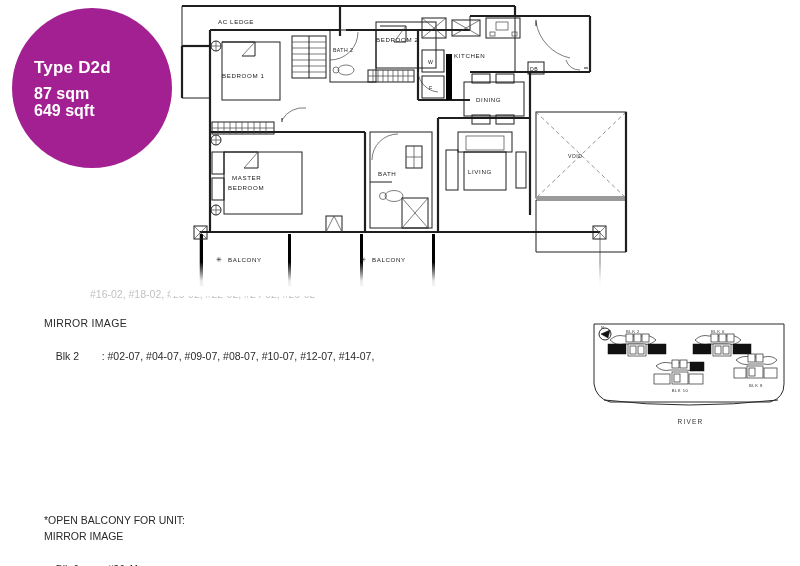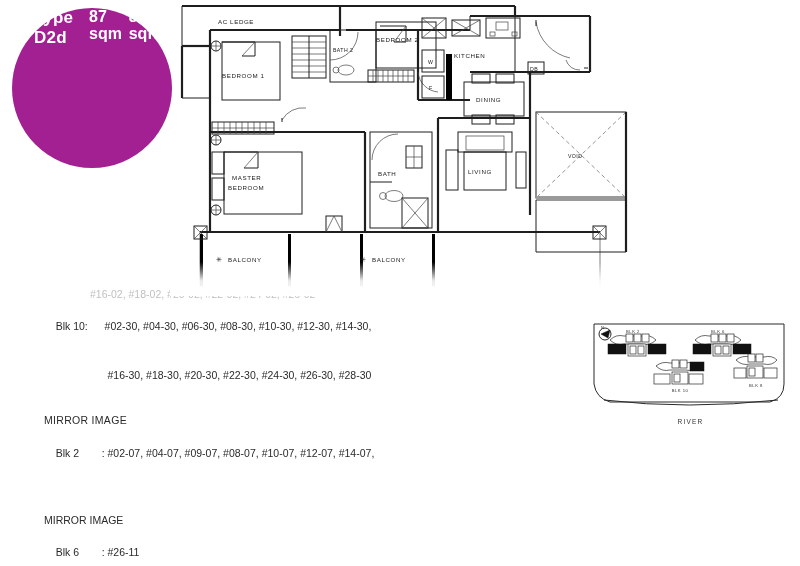--- a/index.html
+++ b/index.html
@@ -7,21 +7,21 @@
     width:800px;height:566px;position:relative;overflow:hidden;
     font-family:"Liberation Sans","DejaVu Sans",sans-serif;
     color:#1b1b1b;
   }
   .layer{position:absolute;}
 
   
   #type-badge{
     left:12px;top:8px;width:160px;height:160px;border-radius:50%;
     background:#a32093;color:#ffffff;
-    display:flex;flex-direction:row;justify-content:center;
+    display:flex;flex-direction:column;justify-content:center;
     padding-left:22px;box-sizing:border-box;
     z-index:40;
   }
   #type-badge .ttl{font-size:17px;font-weight:bold;letter-spacing:.2px;margin-bottom:7px;}
   #type-badge .sub{font-size:16px;font-weight:bold;line-height:17px;}
 
   
   #floorplan{left:170px;top:0px;width:500px;height:300px;z-index:20;}
   #floorplan svg{display:block;}
 
@@ -49,21 +49,21 @@
   #plan-fade{left:170px;top:262px;width:470px;height:34px;
     background:linear-gradient(to bottom,rgba(255,255,255,0) 0%,rgba(255,255,255,.92) 55%,#fff 100%);
     z-index:30;pointer-events:none;}
 </style>
 </head>
 <body>
 
 <div class="layer" id="type-badge" style="background: rgb(163, 32, 147);">
   <div class="ttl">Type D2d</div>
   <div class="sub">87 sqm</div>
-  <div class="sub">812 sqft</div>
+  <div class="sub">649 sqft</div>
 </div>
 
 <div class="layer" id="floorplan">
 <svg width="500" height="300" viewBox="0 0 500 300" xmlns="http://www.w3.org/2000/svg">
   <defs>
     <style>
       .w{fill:none;stroke:#1e1e1e;stroke-width:2.2}
       .wt{fill:none;stroke:#1e1e1e;stroke-width:1}
       .th{fill:none;stroke:#444;stroke-width:.7}
       .fx{fill:none;stroke:#555;stroke-width:.7}
@@ -243,38 +243,33 @@
 </svg>
 </div>
 
 <div class="layer" id="plan-fade"></div>
 
 <div class="layer" id="unit-text">
 
   <div class="row faded"><span class="ind"></span><span>#16-02, #18-02, #20-02, #22-02, #24-02, #26-02</span></div>
 
 
-  <div class="row">
-    <span class="lbl">Blk 10:</span><span></span> <span>#02-30, #04-30, #06-30, #08-30, #10-30, #12-30, #14-30,</span>
-  </div>
-  <div class="row">
-    <span class="ind"></span>&nbsp;&nbsp;<span>#16-30, #18-30, #20-30, #22-30, #24-30, #26-30, #28-30</span>
-  </div>
 
   <div class="gap"></div>
 
   <div class="row hdr">MIRROR IMAGE</div>
 
   <div class="row">
     <span class="lbl">Blk 2</span><span>:</span> <span>#02-07, #04-07, #09-07, #08-07, #10-07, #12-07, #14-07,</span>
   </div>
 
 </div>
 
 <div class="layer" id="bottom-note">
+  <div class="row">*OPEN BALCONY FOR UNIT:</div>
   <div class="row">MIRROR IMAGE</div>
   <div class="row">
     <span class="lbl">Blk 6</span><span>:</span> <span>#26-11</span>
   </div>
 </div>
 
 <div class="layer" id="sitemap">
 <svg width="205" height="110" viewBox="0 0 205 110" xmlns="http://www.w3.org/2000/svg">
   <defs>
     <style>

